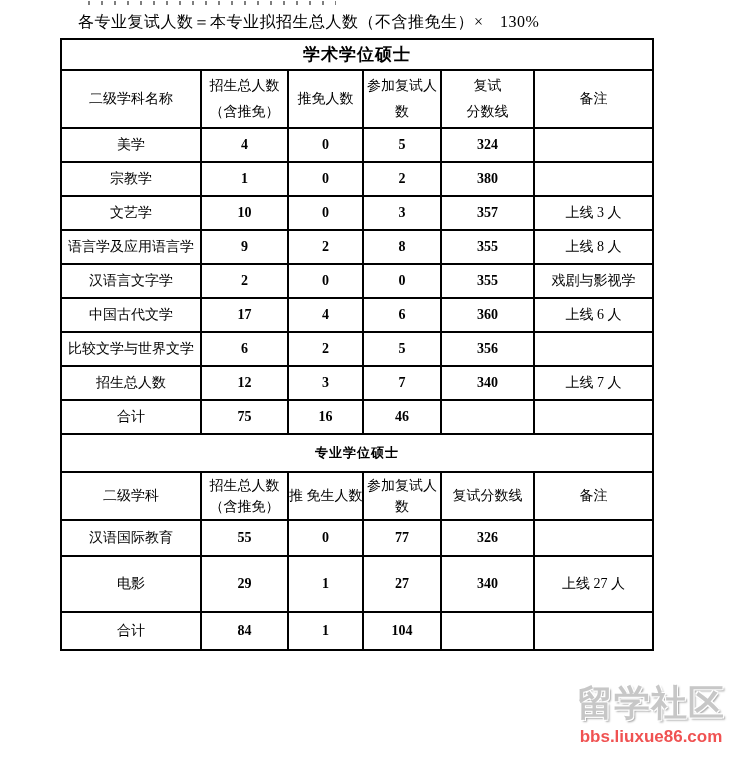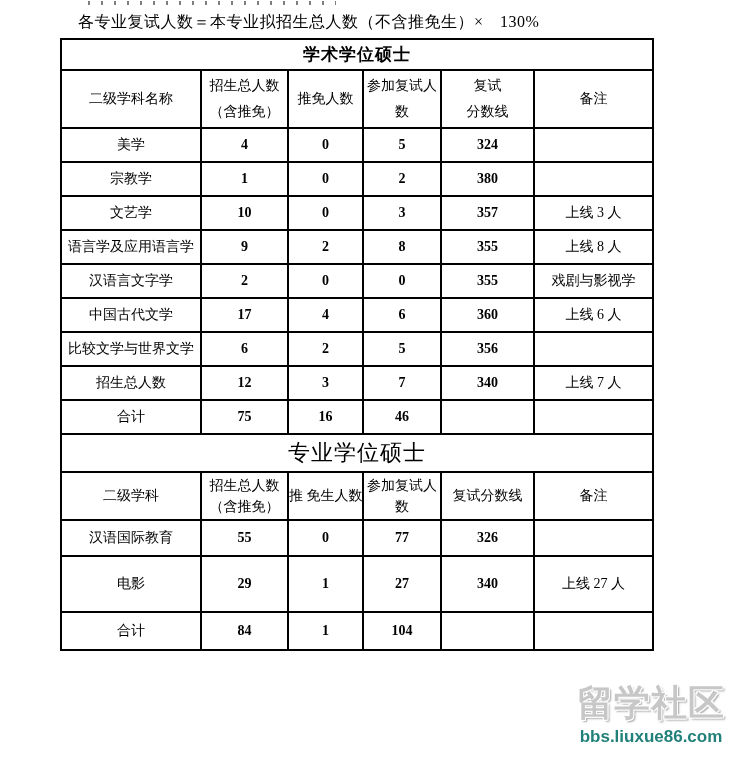--- a/index.html
+++ b/index.html
@@ -20,21 +20,21 @@
   }
   table.main{
     position:absolute;left:60px;top:38px;width:592px;
     border-collapse:collapse;table-layout:fixed;
   }
   table.main td{
     border:2px solid #000;text-align:center;vertical-align:middle;
     font-size:14px;padding:0;overflow:hidden;
   }
   tr.sec-row td{height:29px;font-size:17px;font-weight:bold;letter-spacing:1px;}
-  tr.pro-sec-row td{height:36px;font-size:22px;font-weight:normal;letter-spacing:1px;}
+  tr.pro-sec-row td{height:36px;font-size:13px;font-weight:bold;letter-spacing:1px;}
   tr.hdr-row td{height:56px;font-size:14px;}
   tr.hdr-row td div{line-height:26px;}
   tr.pro-hdr-row td{height:46px;font-size:14px;}
   tr.pro-hdr-row td div{line-height:21px;}
   td.tight{font-size:13px;white-space:nowrap;margin-left:17px;}
   tr.data-row td{height:32px;}
   tr.row-hanyu td{height:34px;}
   tr.row-dianying td{height:54px;}
   tr.row-prototal td{height:36px;}
   td.num{font-weight:bold;font-size:15px;font-family:"Liberation Serif",serif;}
@@ -44,21 +44,21 @@
     font-family:"Liberation Sans","DejaVu Sans",sans-serif;opacity:.92;
     pointer-events:none;
   }
   .wm-title{
     font-size:36px;font-weight:bold;letter-spacing:1px;color:#c3c3c3;
     text-shadow:1px 1px 0 #ffffff,-1px -1px 0 #ffffff,1px -1px 0 #ffffff,
                 -1px 1px 0 #ffffff,2px 2px 2px #9a9a9a;
     line-height:46px;white-space:nowrap;
   }
   .wm-url{
-    font-size:17px;font-weight:bold;color:#0f766e;margin-top:1px;
+    font-size:17px;font-weight:bold;color:#ef4444;margin-top:1px;
     text-shadow:1px 1px 0 #ffffff,-1px -1px 0 #ffffff,1px -1px 0 #ffffff,
                 -1px 1px 0 #ffffff;
     white-space:nowrap;
   }
 </style>
 </head>
 <body>
 
 <div class="top-fragment"></div>
 

